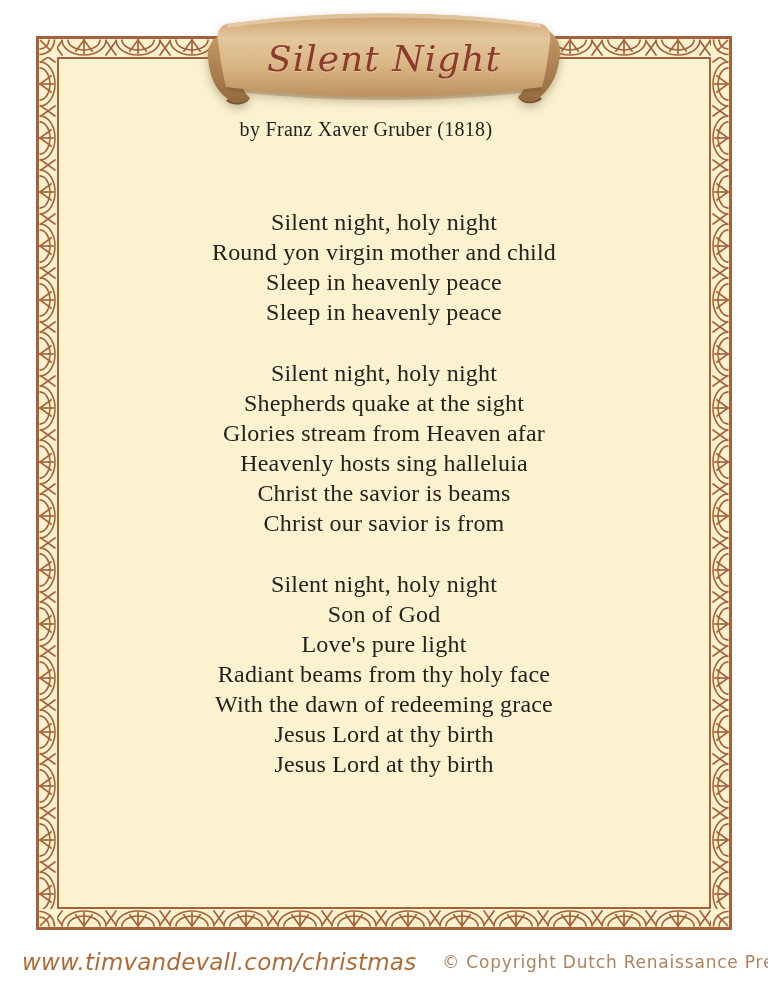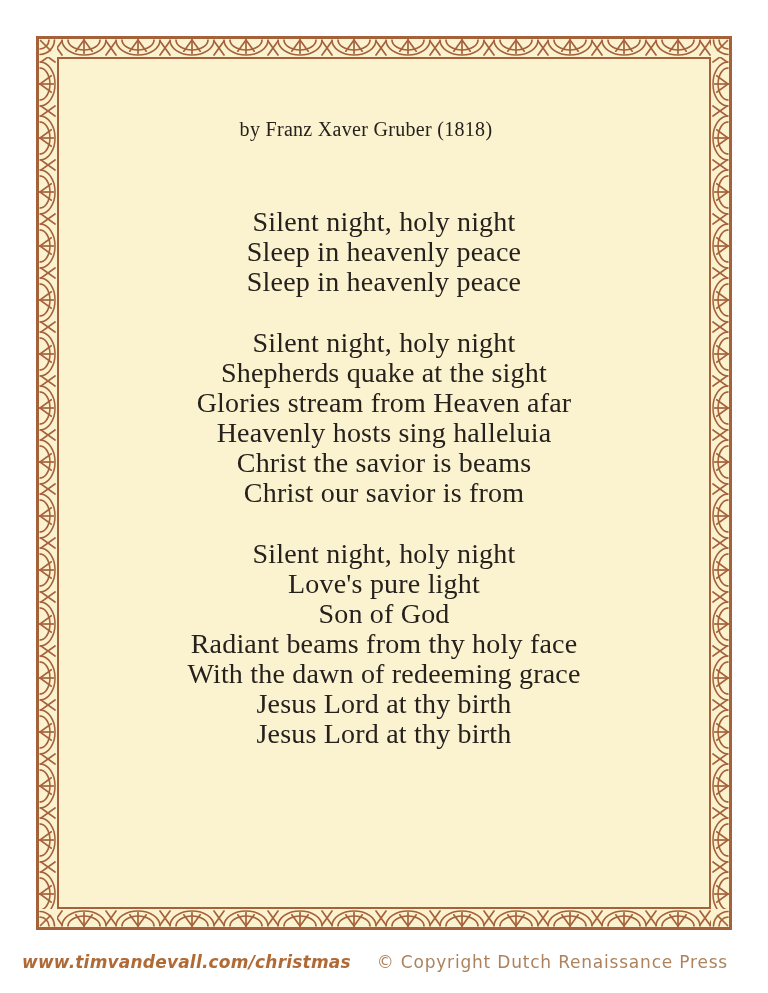--- a/index.html
+++ b/index.html
@@ -49,30 +49,30 @@
   .byline{
     position:absolute;left:0;width:732px;top:118px;text-align:center;
     font-size:20px;color:#26211d;letter-spacing:.3px;
   }
   .lyrics{
     position:absolute;left:0;width:768px;top:207px;text-align:center;
     color:#26211d;
   }
   .verse{margin:0 0 31px 0;}
   .lyric-line{
-    font-size:28px;line-height:30px;letter-spacing:.2px;
+    font-size:24px;line-height:30px;letter-spacing:.2px;
   }
   
   .footer{
     position:absolute;left:22px;top:936px;width:730px;height:52px;
     display:flex;align-items:center;
   }
   .footer-url{
-    font-family:"DejaVu Sans", sans-serif;font-style:italic;font-weight:bold;
-    font-size:17px;color:#b06a35;letter-spacing:.2px;white-space:nowrap;
+    font-family:"DejaVu Sans", sans-serif;font-style:italic;font-weight:normal;
+    font-size:23px;color:#b06a35;letter-spacing:.2px;white-space:nowrap;
   }
   .footer-copyright{
     font-family:"DejaVu Sans", sans-serif;font-size:17px;color:#ad825c;
     letter-spacing:.8px;margin-left:26px;white-space:nowrap;
   }
   .defs-holder{position:absolute;width:0;height:0;overflow:hidden;}
 </style>
 </head>
 <body>
 
@@ -148,41 +148,59 @@
     </svg>
     <svg class="corner corner-bl" viewBox="0 0 18 18">
       <g fill="none" stroke="#a5613a" stroke-width="1.7" stroke-linecap="round">
         <path d="M 15.5,1 A 15,15 0 0 1 1,15.5"></path>
         <path d="M 10,1 A 9.5,9.5 0 0 1 1,10"></path>
         <path d="M 1.5,1.5 L 11.5,11.5"></path>
       </g>
     </svg>
   </div>
 
+  <div class="banner">
+    <svg width="370" height="108" viewBox="0 0 370 108">
+
+      <path d="M 34,28 C 16,32 8,42 9,55 C 10,74 17,89 29,97 C 37,102 47,101 51,96 C 44,90 39,78 37,62 L 35,34 Z" fill="url(#flapGrad)"></path>
+      <path d="M 29,97 C 36,102 46,101 51,96 C 48,103 35,105 27,99 Z" fill="#7c5530"></path>
+
+      <path d="M 336,24 C 354,28 362,38 361,51 C 360,70 353,85 341,95 C 333,101 323,100 319,95 C 326,88 331,76 333,60 L 335,30 Z" fill="url(#flapGrad)"></path>
+      <path d="M 341,95 C 334,101 324,100 319,95 C 322,102 335,104 343,97 Z" fill="#7c5530"></path>
+
+      <path d="M 28,22 C 125,8 245,8 342,22 C 349,24 352,30 351,38 C 349,57 347,71 343,85 C 243,98 127,98 27,85 C 23,70 21,54 19,38 C 18,30 21,24 28,22 Z" fill="url(#bodyGrad)"></path>
+
+      <path d="M 27,85 C 127,98 243,98 343,85 C 342.5,87 342,88 341.5,88.8 C 241,101 129,101 28.5,88.8 Z" fill="#6b4a26" opacity="0.28"></path>
+
+      <path d="M 28,22 C 125,8 245,8 342,22 L 341.3,25.5 C 245,12 125,12 28.7,25.5 Z" fill="#f2debb" opacity="0.55"></path>
+    </svg>
+    <div class="banner-title">Silent Night</div>
+  </div>
 
   <div class="byline">by Franz Xaver Gruber (1818)</div>
 
   <div class="lyrics">
     <div class="verse">
       <div class="lyric-line">Silent night, holy night</div>
+      <div class="lyric-line">Round yon virgin mother and child</div>
       <div class="lyric-line">Sleep in heavenly peace</div>
       <div class="lyric-line">Sleep in heavenly peace</div>
     </div>
     <div class="verse">
       <div class="lyric-line">Silent night, holy night</div>
       <div class="lyric-line">Shepherds quake at the sight</div>
       <div class="lyric-line">Glories stream from Heaven afar</div>
       <div class="lyric-line">Heavenly hosts sing halleluia</div>
       <div class="lyric-line">Christ the savior is beams</div>
       <div class="lyric-line">Christ our savior is from</div>
     </div>
     <div class="verse">
       <div class="lyric-line">Silent night, holy night</div>
+      <div class="lyric-line">Son of God</div>
       <div class="lyric-line">Love's pure light</div>
-      <div class="lyric-line">Son of God</div>
       <div class="lyric-line">Radiant beams from thy holy face</div>
       <div class="lyric-line">With the dawn of redeeming grace</div>
       <div class="lyric-line">Jesus Lord at thy birth</div>
       <div class="lyric-line">Jesus Lord at thy birth</div>
     </div>
   </div>
 
   <div class="footer">
     <div class="footer-url">www.timvandevall.com/christmas</div>
     <div class="footer-copyright">© Copyright Dutch Renaissance Press</div>

